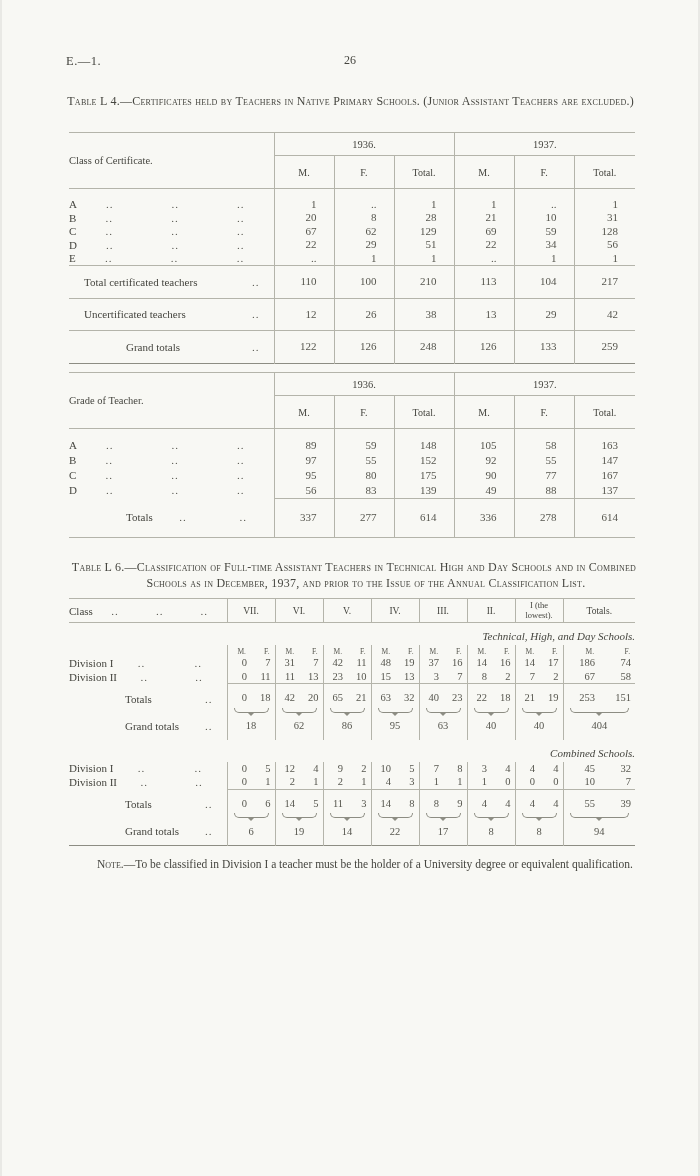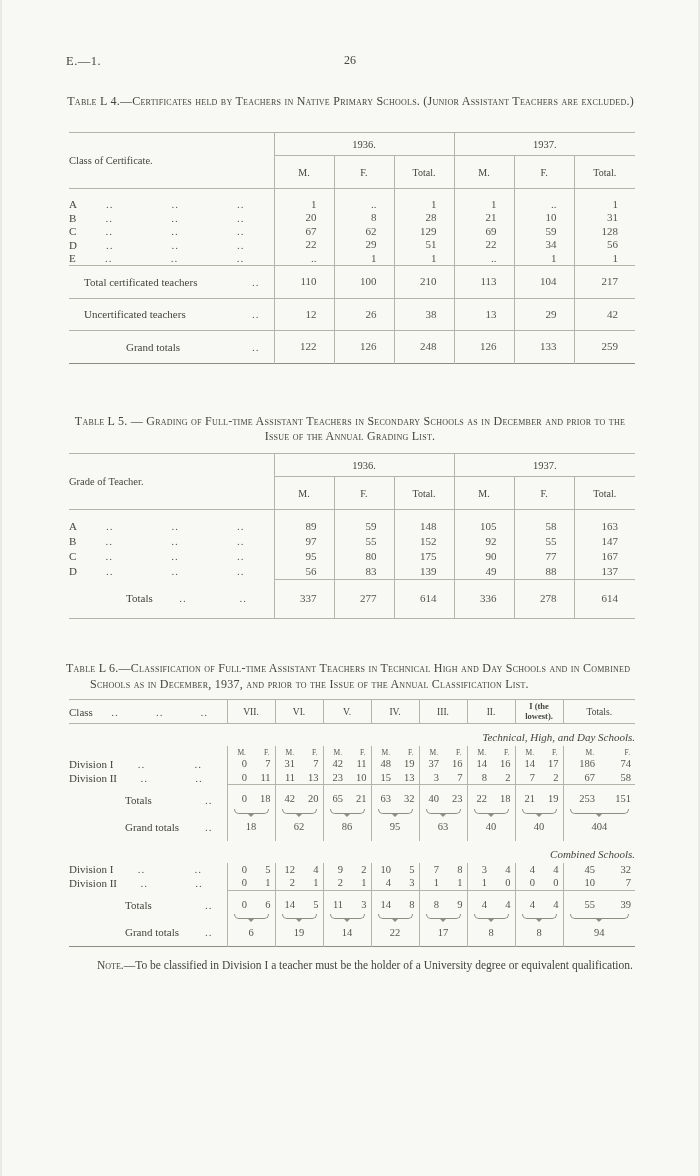--- a/index.html
+++ b/index.html
@@ -20,21 +20,21 @@
   .page-header{position:relative;margin:0 64px;padding-top:54px;height:17px;font-size:12.5px;}
   .doc-ref{position:absolute;left:0;top:54px;letter-spacing:.5px;}
   .page-num{position:absolute;left:50%;top:53px;transform:translateX(-50%);font-size:12px;}
   
   .tbl-title{
     margin:0 64px;font-size:12px;line-height:15.5px;letter-spacing:.25px;
     font-variant:small-caps;color:var(--ink);
   }
   .t4{margin-top:23px;text-align:right;}
   .t5{margin-top:50px;text-align:center;}
-  .t6{margin-top:42px;text-align:left;padding-left:24px;text-indent:-24px;width:552px;}
+  .t6{margin-top:22px;text-align:center;padding-left:24px;text-indent:-24px;width:552px;}
   
   table{border-collapse:collapse;table-layout:fixed;width:566px;margin-left:67px;color:var(--ink-soft);}
   td,th{padding:0;font-weight:normal;vertical-align:middle;}
   .vl{border-left:1px solid var(--line);}
   
   table.std{border-top:1px solid var(--line);}
   .lblh{font-size:10.5px;color:var(--ink);border-bottom:1px solid var(--line);}
   .yr{font-size:10.5px;text-align:center;padding:6px 0 5px;border-bottom:1px solid var(--line);color:var(--ink);}
   .sub th{font-size:10px;text-align:center;padding:11px 0 10px;border-bottom:1px solid var(--line);color:var(--ink);}
   
@@ -53,21 +53,21 @@
   table#table-l5 tr.sum td.lbl{border-top:none;}
   table#table-l4{border-bottom:1px solid var(--line-dark);}
   table#table-l5{border-bottom:1px solid var(--line);}
   .ind1 .lbl-flex{padding-left:15px;}
   .ind2 .lbl-flex{padding-left:57px;}
   table#table-l5 tr.data td{line-height:15px;}
   table#table-l5 tr.sum td{padding-top:12px;padding-bottom:13px;}
   
   table#table-l6{border-top:1px solid var(--line);border-bottom:1px solid var(--line-dark);}
   .t6h th{font-size:9.5px;text-align:center;padding:7px 1px 6px;border-bottom:1px solid var(--line);color:var(--ink);}
-  .t6h th.small{font-size:8.5px;line-height:9.5px;padding:2px 7px;font-weight:bold;}
+  .t6h th.small{font-size:8.5px;line-height:9.5px;padding:2px 7px;}
   .t6h td{border-bottom:1px solid var(--line);}
   .sec-head{font-style:italic;text-align:right;font-size:11px;padding:7px 0 3px;color:var(--ink);}
   .mf th{font-size:7.5px;line-height:9px;text-align:right;padding:2px 5px 0 0;color:var(--ink-soft);}
   #table-l6 .num{font-size:10.5px;padding-right:4px;line-height:13.5px;}
   #table-l6 .lbl{font-size:11px;}
   tr.tot td.num{border-top:1px solid var(--line);padding-top:7px;padding-bottom:2px;}
   tr.tot td.lbl{padding-top:7px;}
   .ind6 .lbl-flex{padding-left:56px;}
   tr.brc td{height:10px;vertical-align:top;padding-top:1px;}
   .brace{height:4px;margin:0 6px;border-left:1px solid var(--line-dark);border-right:1px solid var(--line-dark);
@@ -253,21 +253,20 @@
           <td class="num vl">122</td>
           <td class="num vl">126</td>
           <td class="num vl">248</td>
           <td class="num vl">126</td>
           <td class="num vl">133</td>
           <td class="num vl">259</td>
         </tr>
       </tbody>
   </table>
 
-  <p class="tbl-title t5">Table L 5. — Grading of Full-time Assistant Teachers in Secondary Schools as in December and prior to the Issue of the Annual Grading List.</p>
 
   <table id="table-l5" class="std" style="margin-top:8px;">
     <colgroup>
       <col style="width:205px">
         <col style="width:60px">
         <col style="width:60px">
         <col style="width:60px">
       <col style="width:60px">
         <col style="width:60px">
         <col style="width:61px">

